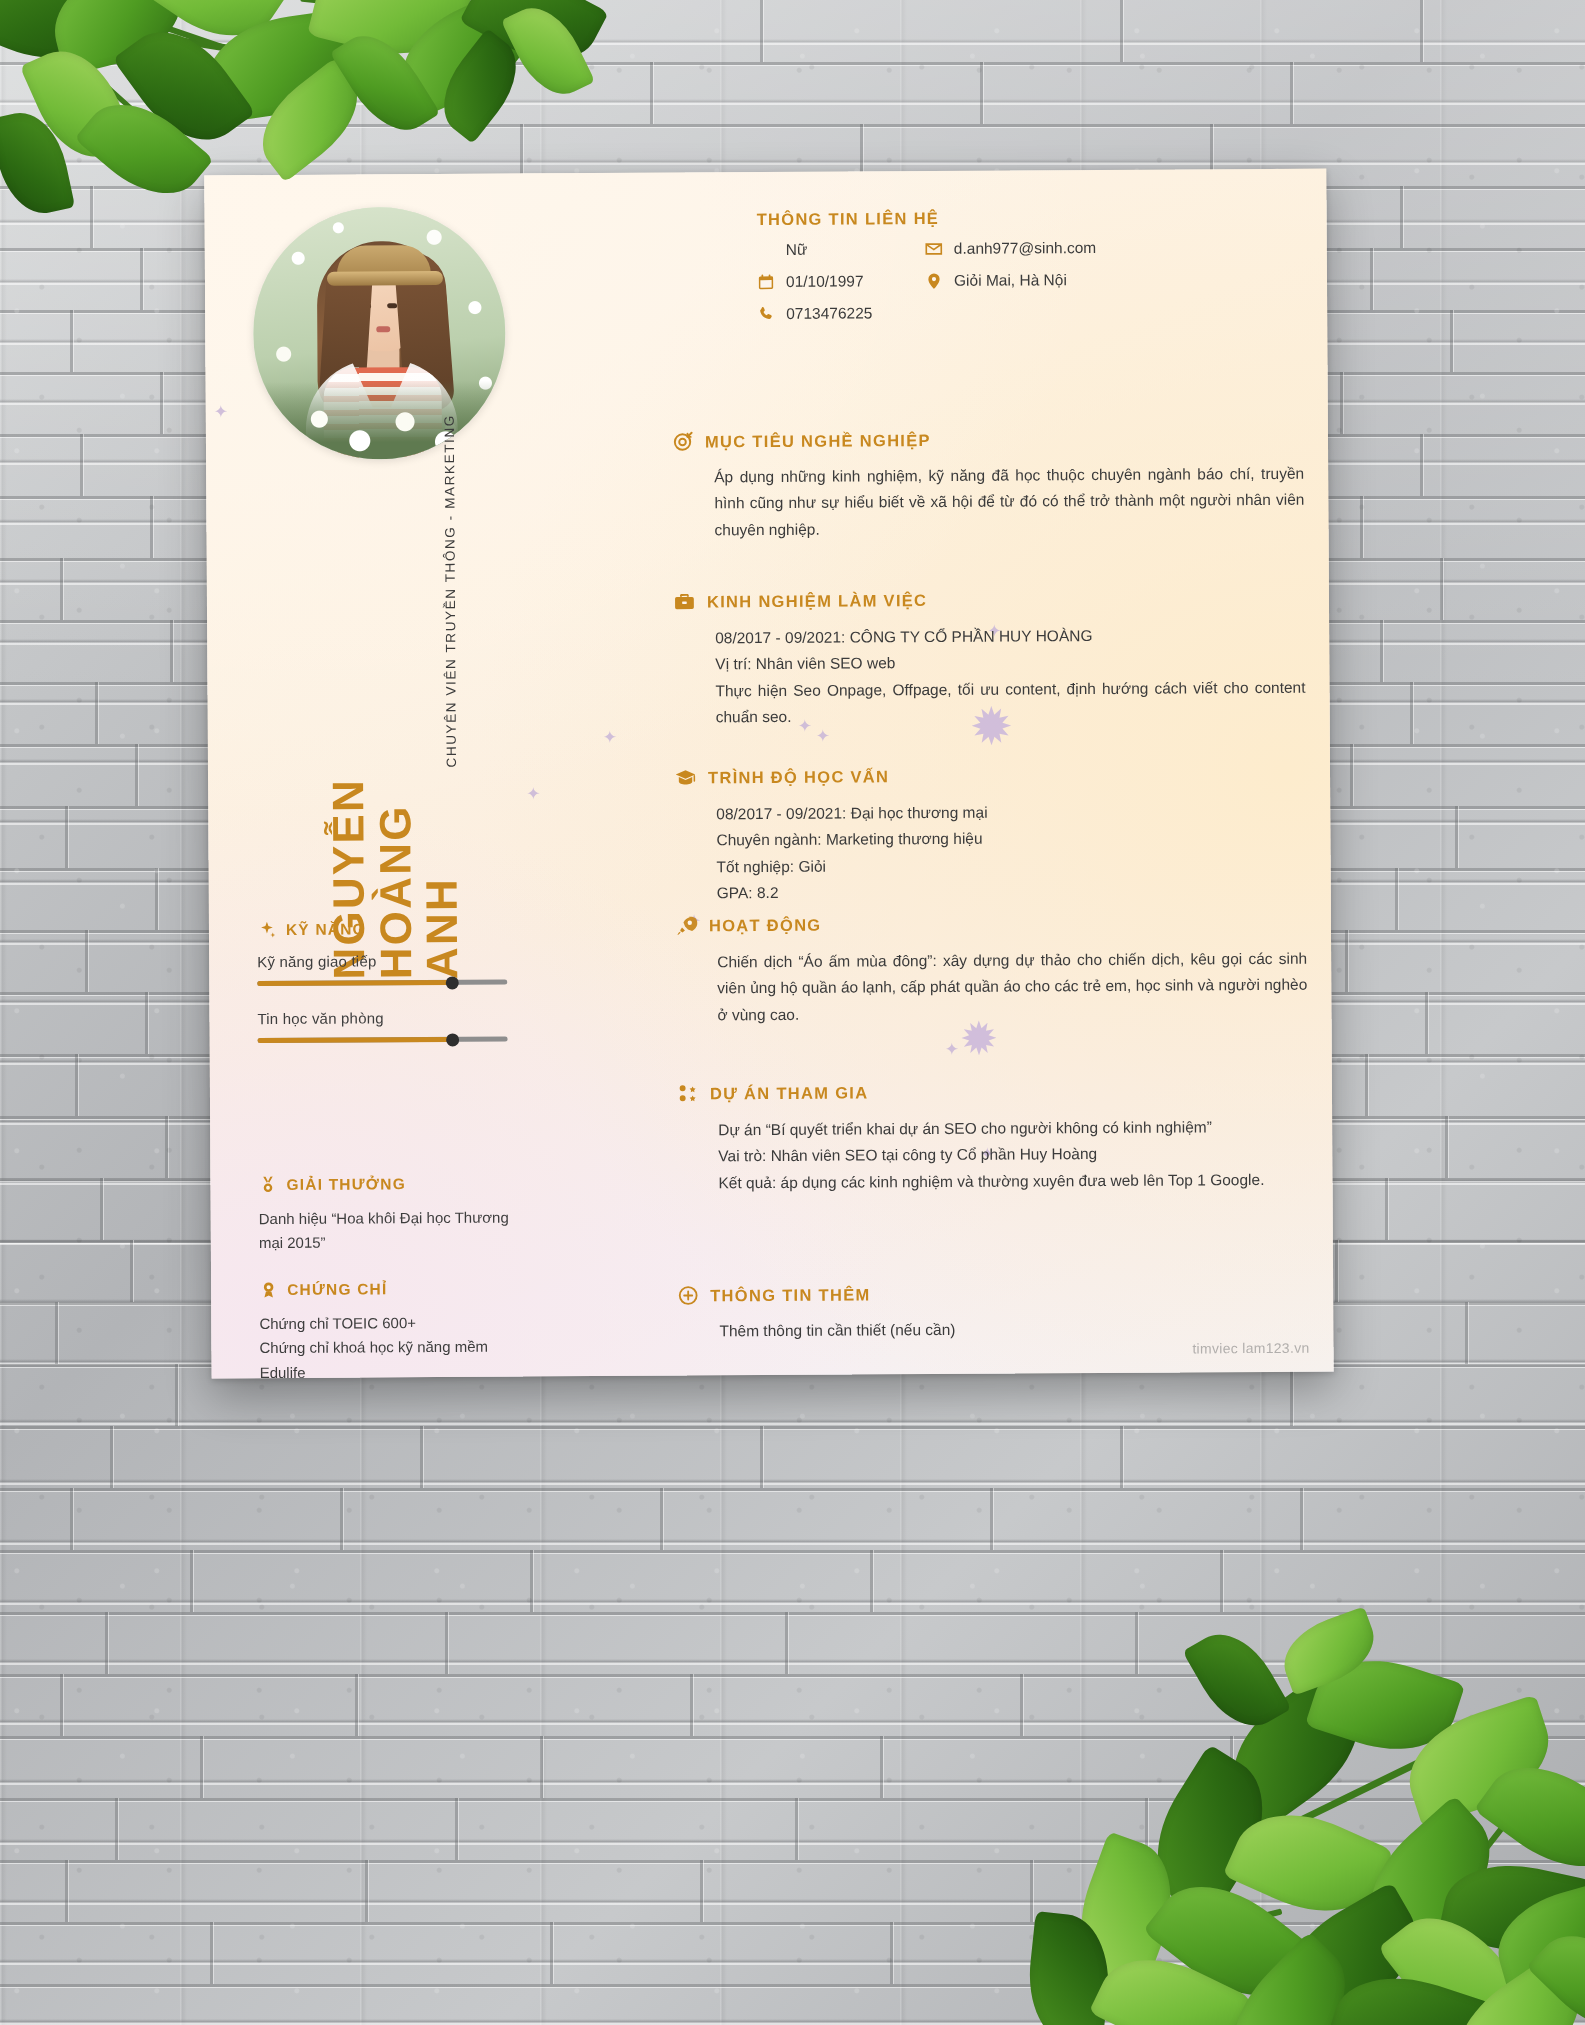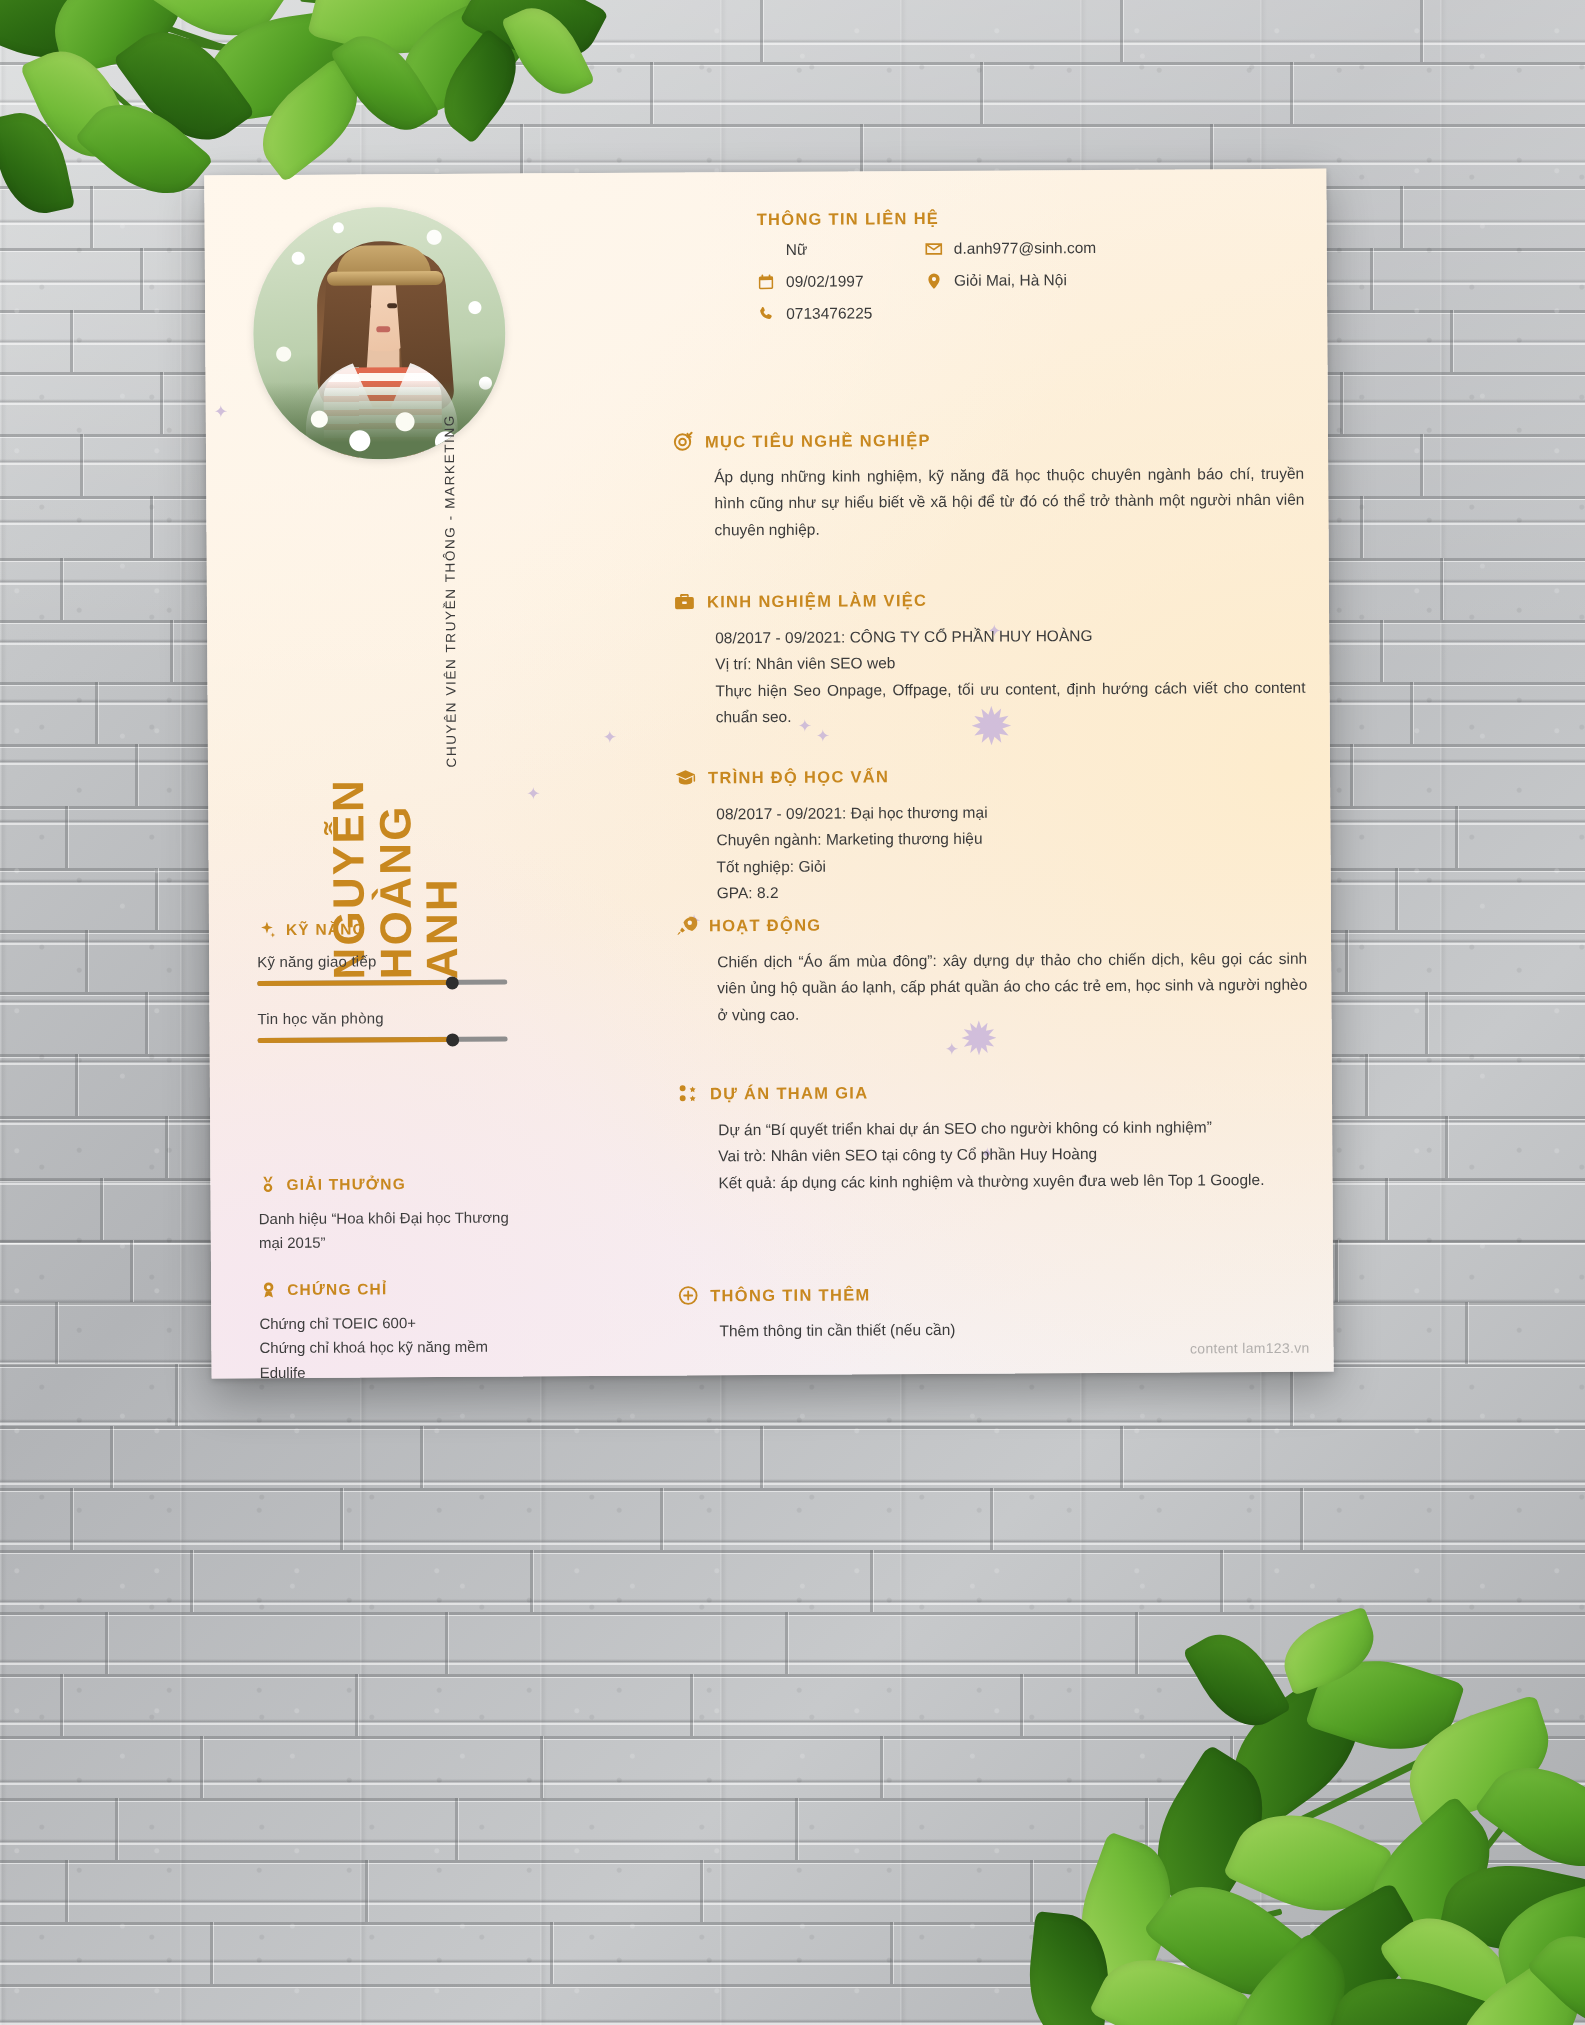--- a/index.html
+++ b/index.html
@@ -602,21 +602,21 @@
 
         <div class="ci">
           <span class="ico">
             <svg width="18" height="18" viewBox="0 0 24 24" fill="currentColor">
               <rect x="2.5" y="4.5" width="19" height="17" rx="2"></rect>
               <rect x="4.5" y="9.5" width="15" height="10" fill="#fdf5ec"></rect>
               <rect x="6" y="2" width="2.4" height="5" rx="1.2"></rect>
               <rect x="15.6" y="2" width="2.4" height="5" rx="1.2"></rect>
             </svg>
           </span>
-          <span class="ci-text">09/02/1997</span>
+          <span class="ci-text">01/10/1997</span>
         </div>
         <div class="ci">
           <span class="ico">
             <svg width="18" height="18" viewBox="0 0 24 24" fill="currentColor">
               <path d="M12 2a7.5 7.5 0 0 0-7.5 7.5C4.5 15.5 12 22.5 12 22.5S19.5 15.5 19.5 9.5A7.5 7.5 0 0 0 12 2z"></path>
               <circle cx="12" cy="9.4" r="2.8" fill="#fdf5ec"></circle>
             </svg>
           </span>
           <span class="ci-text">Giỏi Mai, Hà Nội</span>
         </div>
@@ -718,21 +718,21 @@
           <svg width="22" height="22" viewBox="0 0 24 24" fill="none" stroke="currentColor" stroke-width="2">
             <circle cx="12" cy="12" r="9.2"></circle>
             <path d="M12 7.6v8.8M7.6 12h8.8" stroke-linecap="round"></path>
           </svg>
         </span>
         <span class="rsec-title">THÔNG TIN THÊM</span>
       </div>
       <div class="rbody nojust">Thêm thông tin cần thiết (nếu cần)</div>
     </div>
 
-    <div id="watermark">content lam123.vn</div>
+    <div id="watermark">timviec lam123.vn</div>
   </div>
 </div>
 
 <div id="foliage-tl">
   <div class="twig" style="left:-10px; top:26px; width:240px; height:7px; transform:rotate(9deg);"></div>
   <div class="twig" style="left:140px; top:52px; width:210px; height:6px; transform:rotate(19deg);"></div>
   <div class="twig" style="left:300px; top:6px; width:200px; height:6px; transform:rotate(6deg);"></div>
   <div class="twig" style="left:60px; top:96px; width:120px; height:5px; transform:rotate(42deg);"></div>
 
   <div class="leaf dark" style="left:-34px; top:-46px; width:150px; height:104px; transform:rotate(22deg);"></div>

